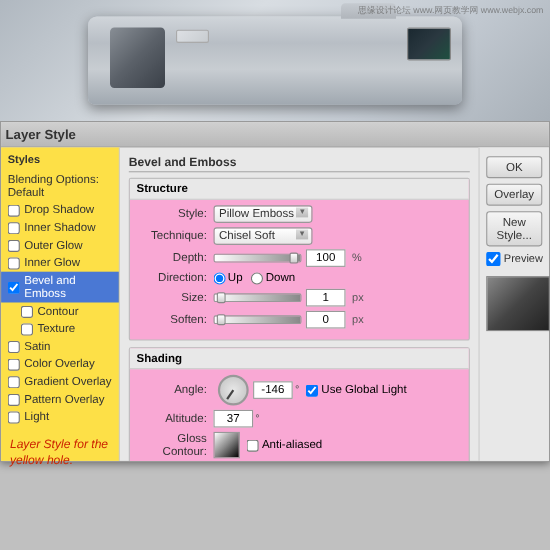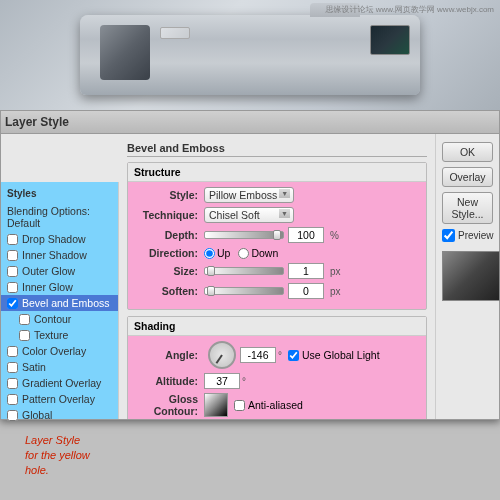--- a/index.html
+++ b/index.html
@@ -103,26 +103,25 @@
       color: #333;
     }
 
     .dialog-content {
       display: flex;
       height: 285px;
     }
 
     
     .sidebar {
-      width: 118px;
-      background: #7dd3fc;
+      width: 108px;
+      background: #fde047;
       border-right: 1px solid #ccc;
       padding: 4px 0;
       font-size: 10.5px;
-      margin-top: 48px;
     }
 
     .sidebar-title {
       font-size: 10px;
       font-weight: bold;
       color: #333;
       padding: 2px 6px;
       margin-bottom: 2px;
     }
 
@@ -149,21 +148,21 @@
     .sidebar-item-label {
       font-size: 10.5px;
     }
 
     .sidebar-sub {
       padding-left: 18px;
     }
 
     
     .yellow-hole-note {
-      padding: 6px 24px;
+      padding: 6px 8px;
       margin-top: 4px;
       font-size: 11px;
       font-style: italic;
       color: #cc2200;
       line-height: 15px;
     }
 
     
     .right-buttons {
       width: 64px;
@@ -241,21 +240,20 @@
       margin-bottom: 4px;
       font-size: 10.5px;
     }
 
     .form-label {
       width: 70px;
       text-align: right;
       padding-right: 6px;
       color: #333;
       flex-shrink: 0;
-      font-weight: bold;
     }
 
     .dropdown-sim {
       background: linear-gradient(180deg, #fff 0%, #e8e8e8 100%);
       border: 1px solid #999;
       border-radius: 3px;
       padding: 1px 16px 1px 4px;
       font-size: 10.5px;
       color: #333;
       position: relative;
@@ -423,37 +421,37 @@
       <div class="sidebar-item sidebar-sub">
         <input type="checkbox" style="">
         <span class="sidebar-item-label">Contour</span>
       </div>
       <div class="sidebar-item sidebar-sub">
         <input type="checkbox" style="">
         <span class="sidebar-item-label">Texture</span>
       </div>
       <div class="sidebar-item">
         <input type="checkbox" style="">
+        <span class="sidebar-item-label">Satin</span>
+      </div>
+      <div class="sidebar-item">
+        <input type="checkbox" style="">
         <span class="sidebar-item-label">Color Overlay</span>
       </div>
       <div class="sidebar-item">
         <input type="checkbox" style="">
-        <span class="sidebar-item-label">Satin</span>
-      </div>
-      <div class="sidebar-item">
-        <input type="checkbox" style="">
         <span class="sidebar-item-label">Gradient Overlay</span>
       </div>
       <div class="sidebar-item">
         <input type="checkbox" style="">
         <span class="sidebar-item-label">Pattern Overlay</span>
       </div>
       <div class="sidebar-item">
         <input type="checkbox" style="">
-        <span class="sidebar-item-label">Global</span>
+        <span class="sidebar-item-label">Light</span>
       </div>
       <div class="yellow-hole-note">Layer Style for
 the yellow hole.</div>
     </div>
 
     <div class="main-panel">
       <div class="section-title">Bevel and Emboss</div>
 
       <div class="section-box">
         <div class="section-box-title">Structure</div>

